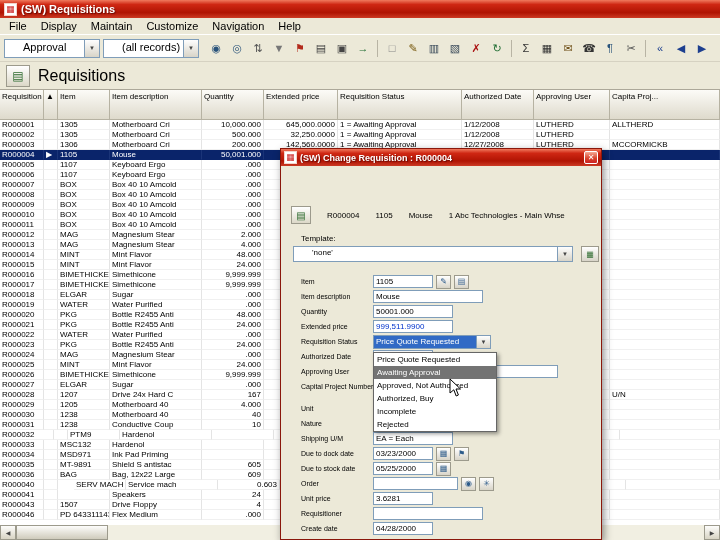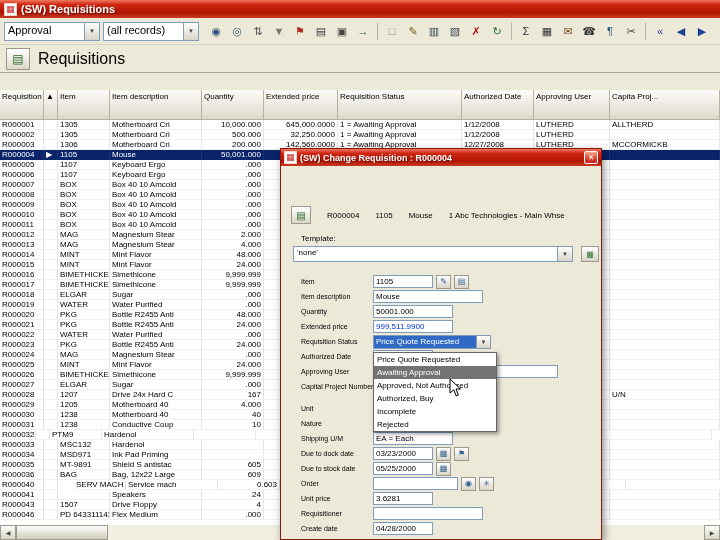--- a/index.html
+++ b/index.html
@@ -12,21 +12,21 @@
   
   .titlebar{height:18px;background:linear-gradient(180deg,#f07a5e,#cf2713 25%,#b01403 70%,#cc3a24);display:flex;align-items:center;gap:4px;padding:0 4px;}
   .title-text{color:#fff;font-weight:bold;font-size:11px;text-shadow:1px 1px 1px rgba(60,0,0,.6);white-space:nowrap;}
   .app-ico{width:13px;height:13px;background:#fff;border:1px solid #f3d4cc;color:#c22;font-size:9px;line-height:11px;text-align:center;flex:none;}
 
   
   .menubar{height:17px;display:flex;align-items:center;background:#ece9d8;border-bottom:1px solid #fff;padding:0 2px;}
   .menu-item{padding:1px 7px;font-size:11px;color:#000;}
   .toolbar{height:27px;display:flex;align-items:center;padding:2px 4px;gap:3px;border-bottom:1px solid #d6d2c2;}
   .combo{display:inline-flex;width:96px;height:19px;background:#fff;border:1px solid #7f9db9;font-size:11px;flex:none;}
-  .combo-val{flex:1;padding:1px 3px;overflow:hidden;white-space:nowrap;}
+  .combo-val{flex:1;padding:1px 18px;overflow:hidden;white-space:nowrap;}
   .combo-btn{width:15px;background:linear-gradient(#fefefe,#d8d4c8);border-left:1px solid #7f9db9;font-size:6px;line-height:17px;text-align:center;color:#444;flex:none;}
   .tb-icons{display:flex;align-items:center;gap:1px;margin-left:4px;}
   .tb-btn{width:20px;height:19px;border:1px solid transparent;background:transparent;font-size:11px;line-height:16px;padding:0;text-align:center;}
   .tb-sep{width:1px;height:17px;background:#b8b4a4;margin:0 3px;}
 
   
   .tabbar{height:28px;display:flex;align-items:center;gap:8px;padding:0 6px;border-bottom:1px solid #aca899;background:#ece9d8;}
   .tab-ico-btn{width:24px;height:22px;border:1px solid #9c9a8c;background:linear-gradient(#fff,#dcd8c8);font-size:12px;color:#2d6b2f;padding:0;}
   .tab-label{font-size:16px;color:#000;}
 
@@ -78,20 +78,28 @@
 </head>
 <body>
 
 <div class="window">
 
   <div class="titlebar">
     <span class="app-ico">▦</span>
     <span class="title-text">(SW) Requisitions</span>
   </div>
 
+  <div class="menubar">
+      <span class="menu-item">File</span>
+      <span class="menu-item">Display</span>
+      <span class="menu-item">Maintain</span>
+      <span class="menu-item">Customize</span>
+      <span class="menu-item">Navigation</span>
+      <span class="menu-item">Help</span>
+    </div>
 
   <div class="toolbar">
     <span class="combo">
       <span class="combo-val">Approval</span>
       <span class="combo-btn">▼</span>
     </span>
     <span class="combo">
       <span class="combo-val">(all records)</span>
       <span class="combo-btn">▼</span>
     </span>
@@ -511,21 +519,21 @@
           <div class="cell" style="width: 52px;">1238</div>
           <div class="cell" style="width: 92px;">Conductive Coup</div>
           <div class="cell r" style="width: 62px;">10</div>
           <div class="cell r" style="width: 74px;"></div>
           <div class="cell" style="width: 124px;"></div>
           <div class="cell" style="width: 72px;"></div>
           <div class="cell" style="width: 76px;"></div>
           <div class="cell" style="width: 110px;"></div>
         </div>
         <div class="grid-row">
-          <div class="cell" style="width: 36px;">R000032</div>
+          <div class="cell" style="width: 54px;">R000032</div>
           <div class="cell" style="width: 14px;"></div>
           <div class="cell" style="width: 52px;">PTM9</div>
           <div class="cell" style="width: 92px;">Hardenol</div>
           <div class="cell r" style="width: 62px;"></div>
           <div class="cell r" style="width: 74px;"></div>
           <div class="cell" style="width: 124px;"></div>
           <div class="cell" style="width: 72px;"></div>
           <div class="cell" style="width: 76px;"></div>
           <div class="cell" style="width: 110px;"></div>
         </div>

